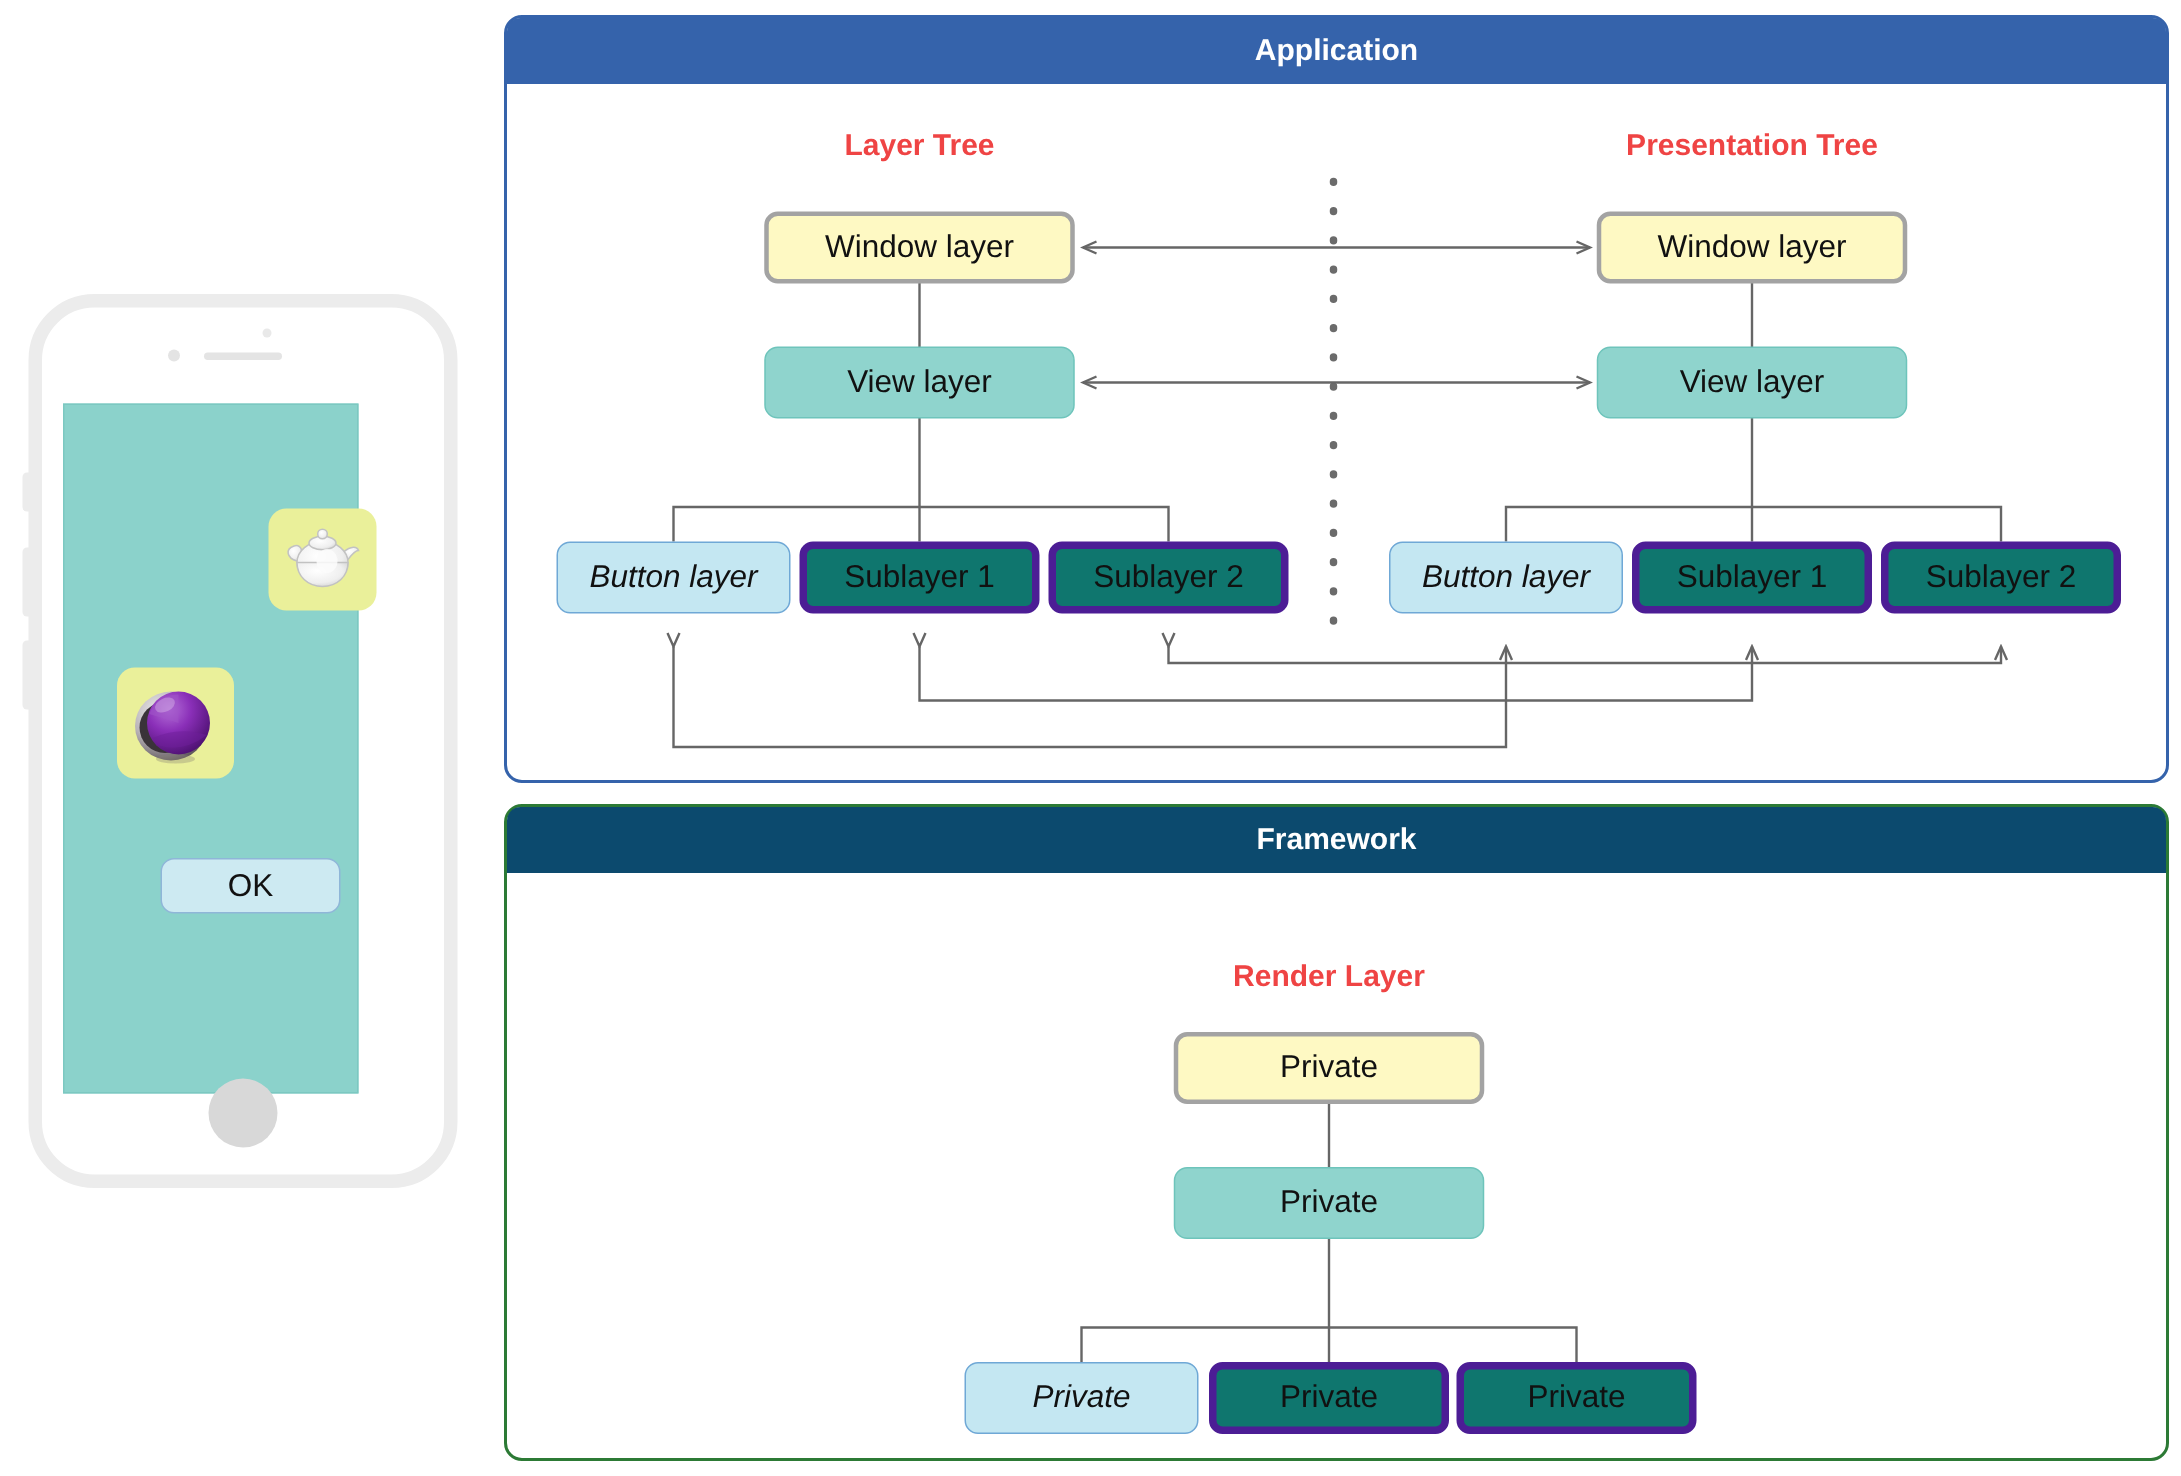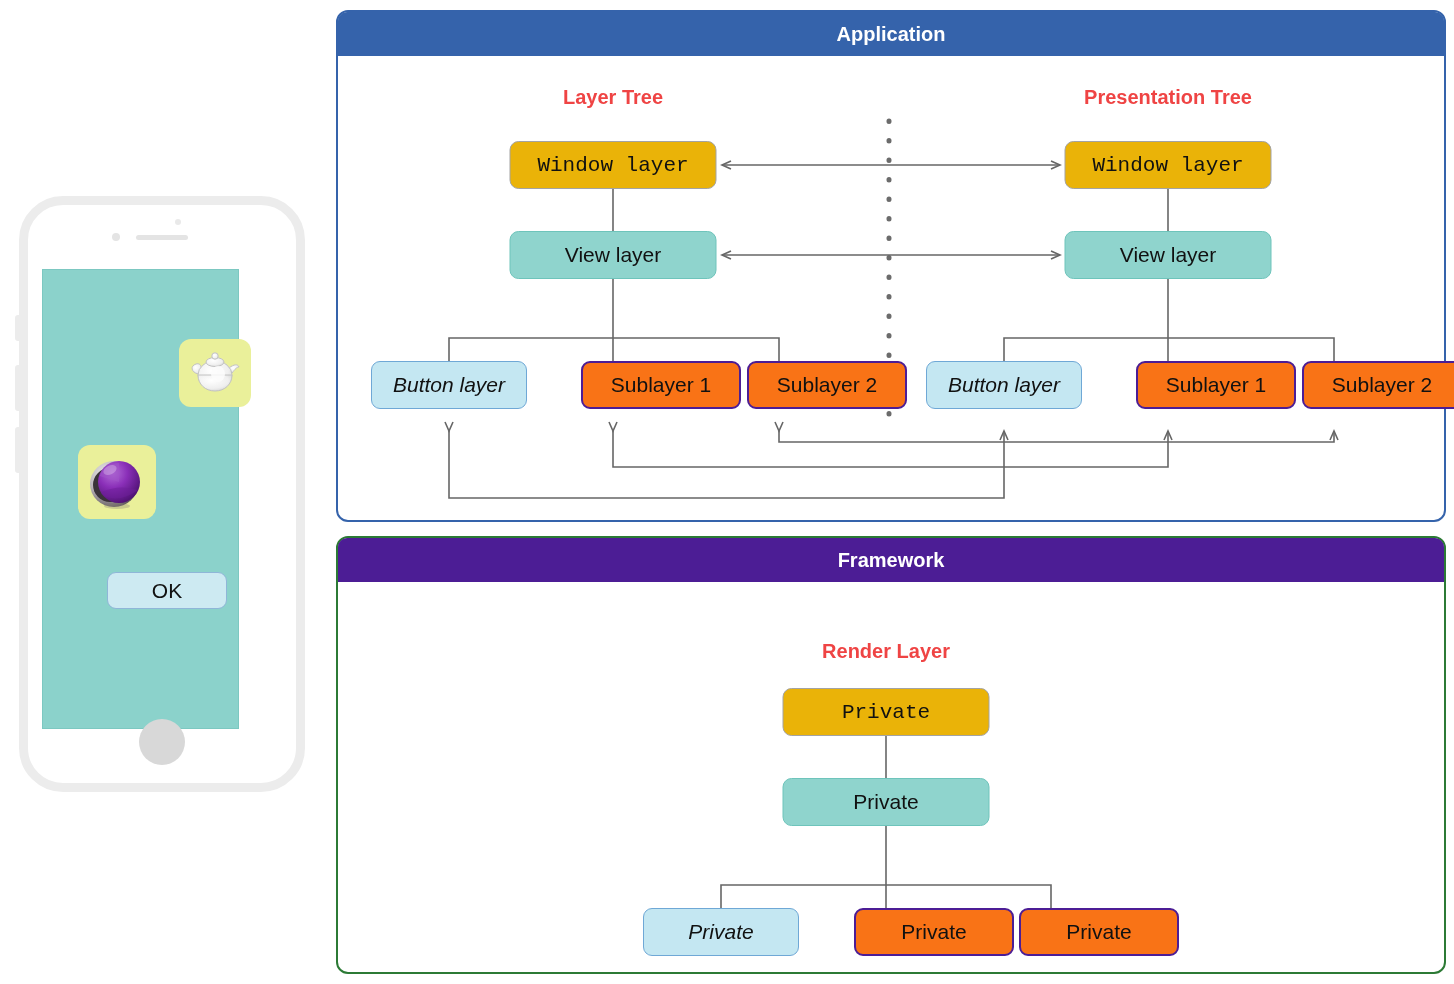--- a/index.html
+++ b/index.html
@@ -92,45 +92,45 @@
     left: 336px; top: 536px; width: 1110px; height: 438px;
     border: 2px solid #2c7a35;
   }
   .panel-header {
     height: 44px;
     display: flex; align-items: center; justify-content: center;
     color: #ffffff; font-size: 20px; font-weight: bold;
     border-radius: 9px 9px 0 0;
   }
   #panel-application .panel-header { background: #3563ab; }
-  #panel-framework  .panel-header { background: #4c1d95; }
+  #panel-framework  .panel-header { background: #0c4a6e; }
 
   .panel-body { position: relative; width: 100%; height: calc(100% - 44px); }
 
   .tree-title {
     position: absolute;
     font-size: 20px; font-weight: bold; color: #ef4444;
     white-space: nowrap; transform: translateX(-50%);
   }
 
   
   .node {
     position: absolute;
     height: 48px;
     display: flex; align-items: center; justify-content: center;
     border-radius: 9px;
     font-size: 21px; color: #111111;
     box-sizing: border-box;
     transform: translateX(-50%);
     white-space: nowrap;
   }
-  .node.grey   { background: #eab308; border: 1px solid #a3a3a3; font-family: Liberation Mono, monospace; }
+  .node.grey   { background: #fef9c3; border: 3px solid #a3a3a3; }
   .node.teal   { background: #8fd4cd; border: 1px solid #6ec4bb; }
   .node.blue   { background: #c4e7f2; border: 1px solid #6fa8d6; font-style: italic; }
-  .node.yellow { background: #f97316; border: 2px solid #4c1d95; margin-left: 48px; }
+  .node.yellow { background: #0f766e; border: 5px solid #4c1d95; }
 
   svg.wires { position: absolute; left: 0; top: 0; overflow: visible; }
 </style>
 </head>
 <body>
 
 <div id="phone-mockup">
   <div id="phone-side-buttons">
     <i class="b1"></i>
       <i class="b2"></i>

